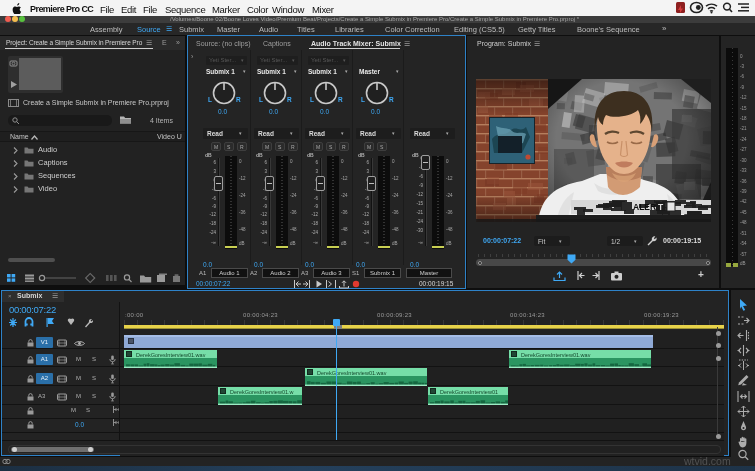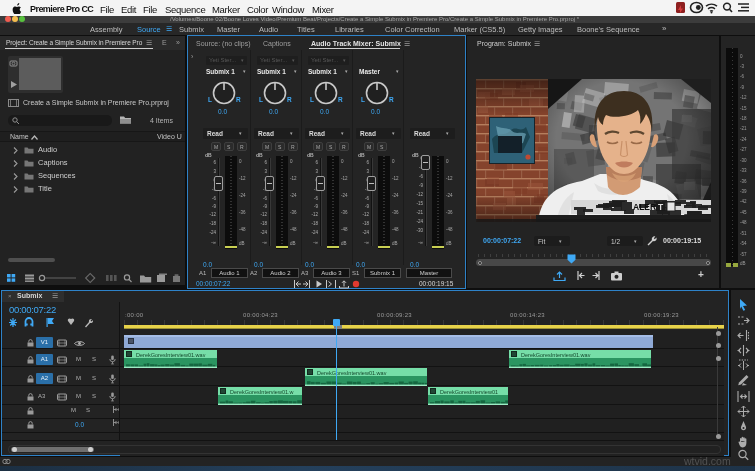--- a/index.html
+++ b/index.html
@@ -49,22 +49,22 @@
 <div class="t" style="left:170px;top:16px;font-size:6px;color:#a5a5a5;transform-origin:left top;">/Volumes/Boone 02/Boone Loves Video/Premium Beat/Projects/Create a Simple Submix in Premiere Pro/Create a Simple Submix in Premiere Pro.prproj *</div>
 <div class="ab" style="left:0;top:23px;width:755px;height:12px;background:#272727;"></div>
 <div class="t" style="left:90px;top:25px;font-size:7.5px;color:#bdbdbd;">Assembly</div>
 <div class="t" style="left:137px;top:25px;font-size:7.5px;color:#3fa9f5;">Source</div>
 <div class="t" style="left:179px;top:25px;font-size:7.5px;color:#bdbdbd;">Submix</div>
 <div class="t" style="left:217px;top:25px;font-size:7.5px;color:#bdbdbd;">Master</div>
 <div class="t" style="left:259px;top:25px;font-size:7.5px;color:#bdbdbd;">Audio</div>
 <div class="t" style="left:297px;top:25px;font-size:7.5px;color:#bdbdbd;">Titles</div>
 <div class="t" style="left:335px;top:25px;font-size:7.5px;color:#bdbdbd;">Libraries</div>
 <div class="t" style="left:385px;top:25px;font-size:7.5px;color:#bdbdbd;">Color Correction</div>
-<div class="t" style="left:454px;top:25px;font-size:7.5px;color:#bdbdbd;">Marker (CS5.5)</div>
-<div class="t" style="left:518px;top:25px;font-size:7.5px;color:#bdbdbd;">Getty Images</div>
+<div class="t" style="left:454px;top:25px;font-size:7.5px;color:#bdbdbd;">Editing (CS5.5)</div>
+<div class="t" style="left:518px;top:25px;font-size:7.5px;color:#bdbdbd;">Getty Titles</div>
 <div class="t" style="left:577px;top:25px;font-size:7.5px;color:#bdbdbd;">Boone's Sequence</div>
 <div class="t" style="left:166px;top:25px;font-size:7px;color:#3fa9f5;">☰</div>
 <div class="t" style="left:662px;top:24px;font-size:8px;color:#bdbdbd;">»</div>
 <div class="ab" style="left:0;top:36px;width:185px;height:249px;background:#222222;"></div>
 <div class="ab" style="left:0;top:36px;width:185px;height:14px;background:#2a2a2a;"></div>
 <div class="t" style="left:6px;top:39px;font-size:6.5px;color:#d6d6d6;letter-spacing:-0.1px;">Project: Create a Simple Submix in Premiere Pro</div>
 <div class="ab" style="left:5px;top:48px;width:148px;height:1px;background:#d0d0d0;"></div>
 <div class="t" style="left:146px;top:39px;font-size:7px;color:#9a9a9a;">☰</div>
 <div class="t" style="left:162px;top:39px;font-size:7px;color:#9a9a9a;">E</div>
 <div class="t" style="left:176px;top:39px;font-size:7px;color:#9a9a9a;">»</div>
@@ -117,21 +117,21 @@
 <svg class="ab" style="left:24px;top:172px" width="10" height="8" viewBox="0 0 10 8">
       <path d="M0.5 1.5h3l1 1.2h5v4.8h-9z" fill="#767676"></path>
     </svg>
 <div class="t" style="left:38px;top:171px;font-size:7.5px;color:#cdcdcd;">Sequences</div>
 <svg class="ab" style="left:13px;top:186px" width="5" height="7" viewBox="0 0 5 7">
       <path d="M1 0.5l3 3-3 3" fill="none" stroke="#9a9a9a" stroke-width="1.1"></path>
     </svg>
 <svg class="ab" style="left:24px;top:185px" width="10" height="8" viewBox="0 0 10 8">
       <path d="M0.5 1.5h3l1 1.2h5v4.8h-9z" fill="#767676"></path>
     </svg>
-<div class="t" style="left:38px;top:184px;font-size:7.5px;color:#cdcdcd;">Title</div>
+<div class="t" style="left:38px;top:184px;font-size:7.5px;color:#cdcdcd;">Video</div>
 <div class="ab" style="left:8px;top:258px;width:47px;height:4px;background:#4f4f4f;border-radius:2px;"></div>
 <svg class="ab" style="left:6px;top:272px" width="175" height="12" viewBox="0 0 175 12">
       <g fill="#3fa9f5">
         <rect x="1" y="2" width="3.6" height="3.4"></rect>
         <rect x="5.6" y="2" width="3.6" height="3.4"></rect>
         <rect x="1" y="6.4" width="3.6" height="3.4"></rect>
         <rect x="5.6" y="6.4" width="3.6" height="3.4"></rect>
       </g>
       <g fill="#9a9a9a">
         <rect x="19" y="2.5" width="9" height="2"></rect>

